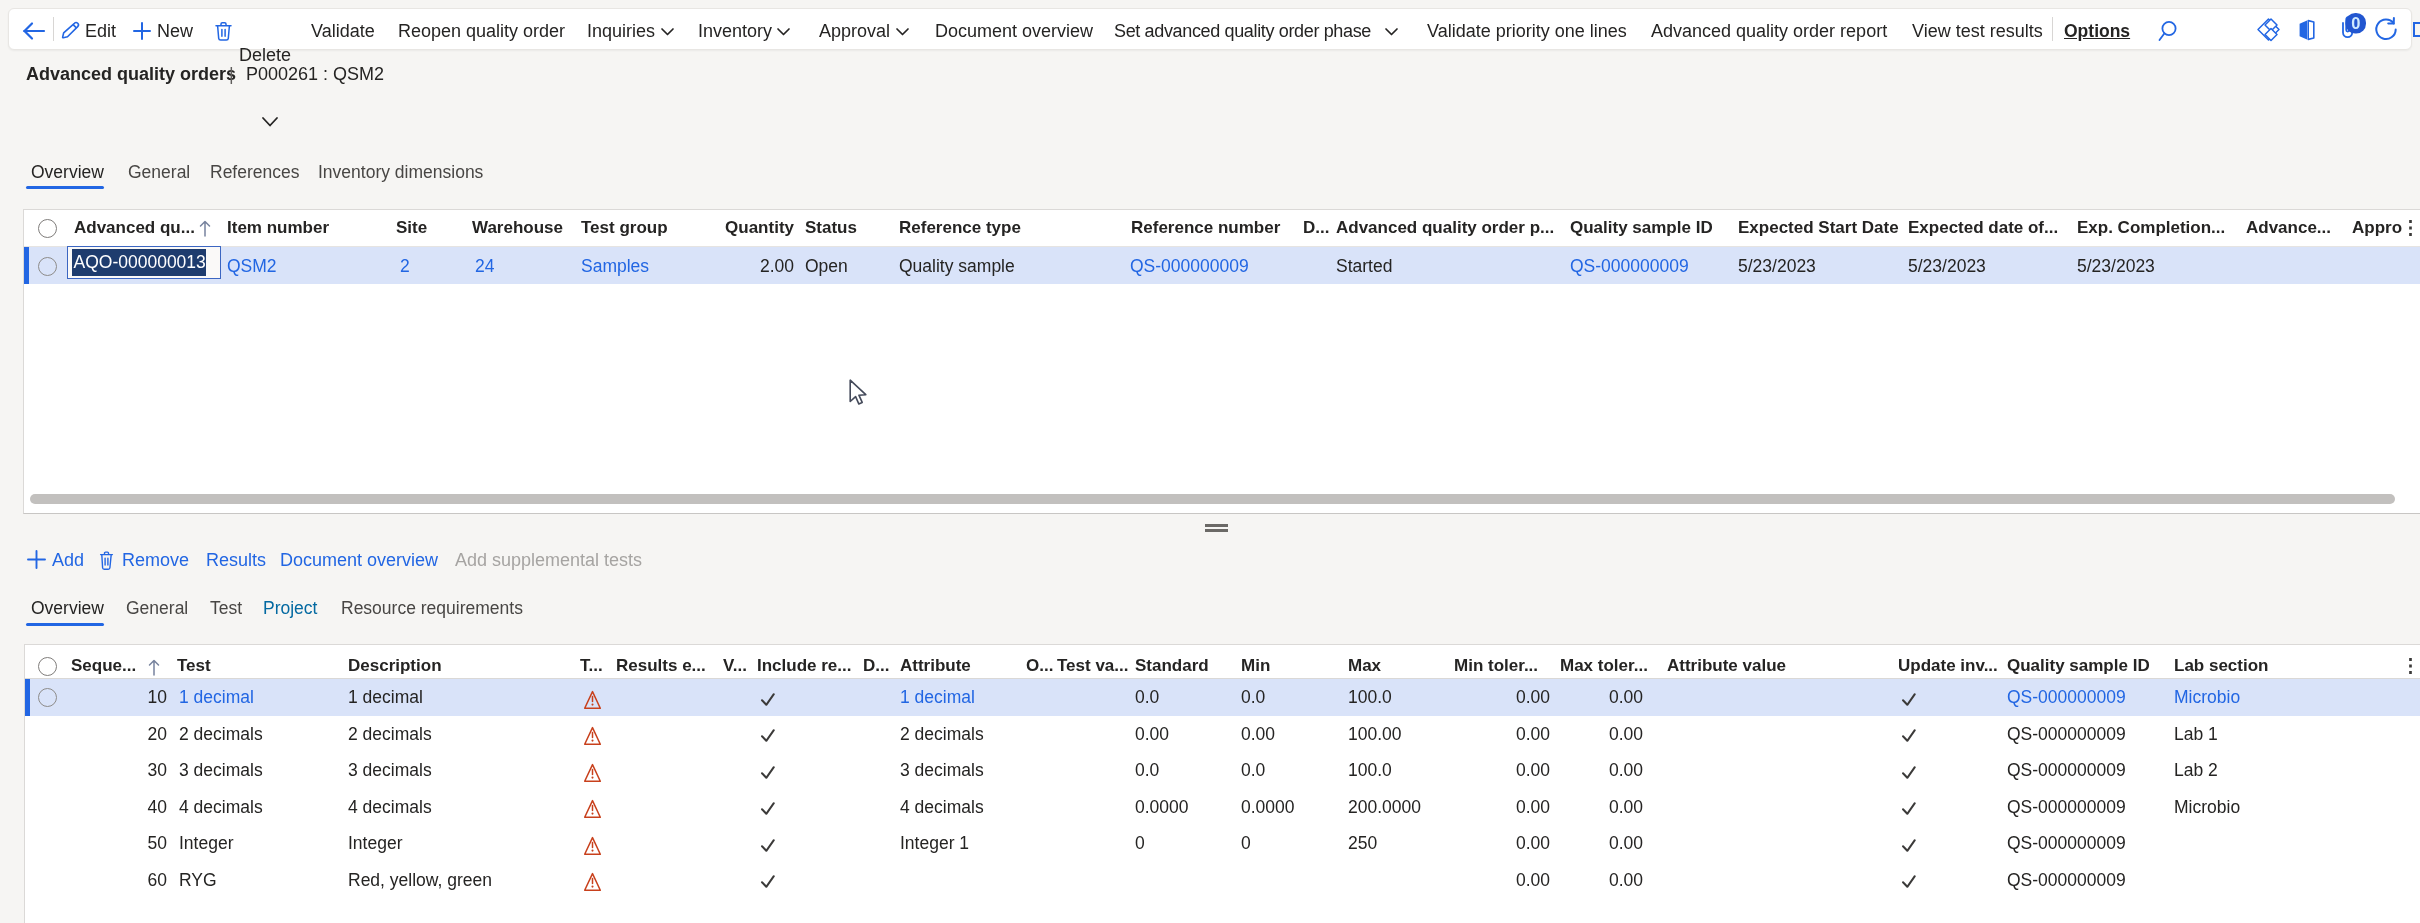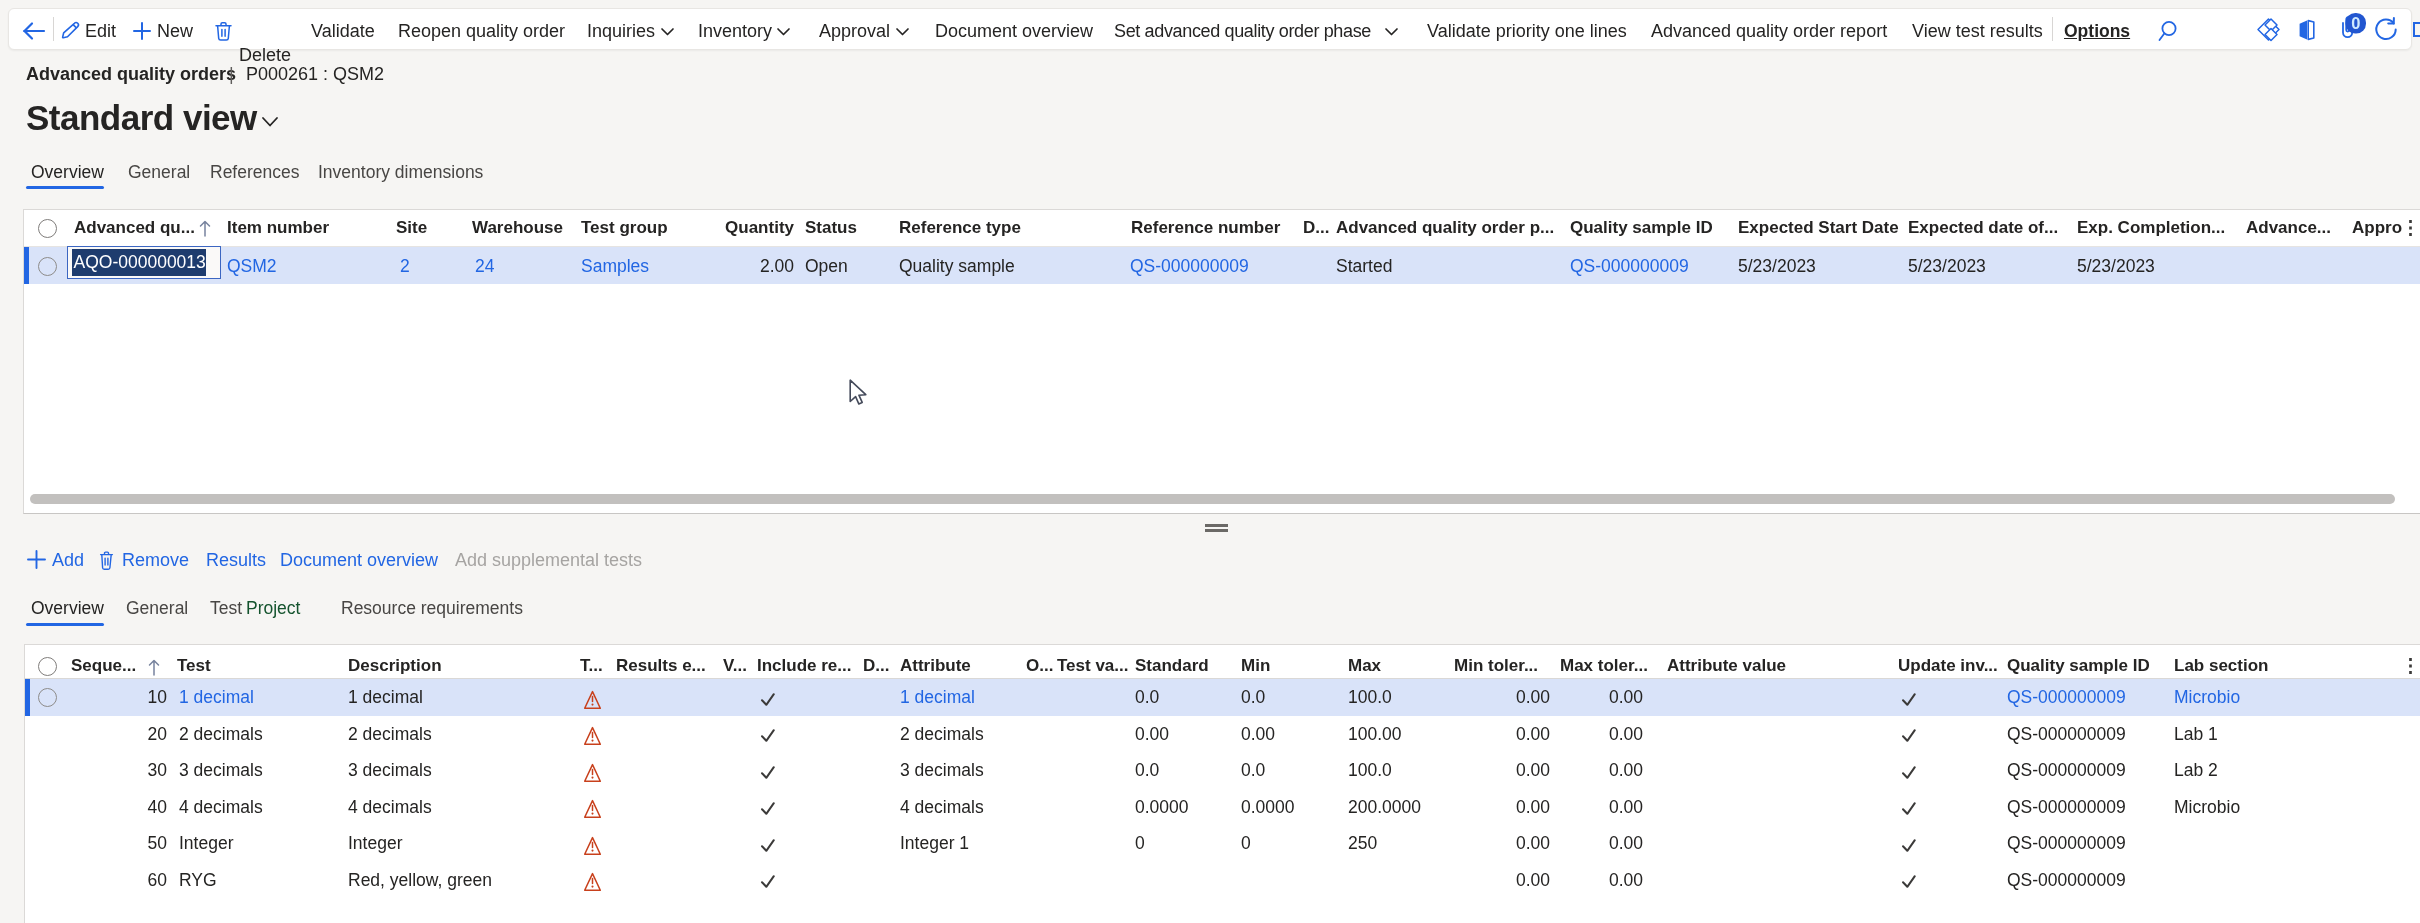--- a/index.html
+++ b/index.html
@@ -76,21 +76,20 @@
 <svg class="ic" style="left:2372px;top:17px" width="26" height="26">
       <path d="M21.7 6.4 A9.7 9.7 0 1 0 23.7 12.6" stroke="#2266e3" stroke-width="2" fill="none" stroke-linecap="round"></path>
       <path d="M21.9 1.1 L21.7 6.6 L16.2 6.4" stroke="#2266e3" stroke-width="2" fill="none" stroke-linecap="round" stroke-linejoin="round"></path>
     </svg>
 <svg class="ic" style="left:2413px;top:22px" width="16" height="15">
       <rect x="1" y="1" width="18" height="13" stroke="#2266e3" stroke-width="2" fill="none"></rect>
     </svg>
 <div class="t " style="left:26px;top:60px;font-size:18px;font-weight:bold;">Advanced quality orders</div>
 <div class="t " style="left:229px;top:60px;font-size:18px;color:#605e5c">|</div>
 <div class="t " style="left:246px;top:60px;font-size:18px;">P000261 : QSM2</div>
-<div class="t b" style="left:26px;top:97px;font-size:35px;line-height:42px;height:42px;letter-spacing:-0.5px">Standard view</div>
 <svg class="ic" style="left:262px;top:117px" width="16" height="10">
       <path d="M1 1 L8 8.5 L15 1" stroke="#252423" stroke-width="1.8" fill="none" stroke-linecap="round" stroke-linejoin="round"></path>
     </svg>
 <div class="t " style="left:31px;top:158px;font-size:17.5px;">Overview</div>
 <div class="t " style="left:128px;top:158px;font-size:17.5px;color:#484644">General</div>
 <div class="t " style="left:210px;top:158px;font-size:17.5px;color:#484644">References</div>
 <div class="t " style="left:318px;top:158px;font-size:17.5px;color:#484644">Inventory dimensions</div>
 <div style="position:absolute;left:26px;top:186px;width:78px;height:3px;background:#2266e3;border-radius:2px"></div>
 <div style="position:absolute;left:23px;top:209px;width:2397px;height:303px;background:#fff;border-left:1px solid #dbd9d7;border-top:1px solid #dbd9d7;border-bottom:1px solid #c8c6c4"></div>
 <div style="position:absolute;left:38px;top:219px;width:17px;height:17px;border:1.6px solid #7f7d7b;border-radius:50%"></div>
@@ -148,21 +147,21 @@
 <svg class="ic" style="left:100px;top:550px" width="13" height="21">
       <path d="M0.6 4.6 H12.4 M4.5 4.6 V3.1 a1 1 0 0 1 1 -1 h2 a1 1 0 0 1 1 1 V4.6 M1.8 4.6 l0.8 13.2 a1.6 1.6 0 0 0 1.6 1.5 h4.1 a1.6 1.6 0 0 0 1.6 -1.5 L11.2 4.6 M5.1 8.2 v6.8 M7.9 8.2 v6.8" stroke="#2266e3" stroke-width="1.4" fill="none" stroke-linecap="round" stroke-linejoin="round"></path>
     </svg>
 <div class="t blue" style="left:122px;top:546px;font-size:18px;">Remove</div>
 <div class="t blue" style="left:206px;top:546px;font-size:18px;">Results</div>
 <div class="t blue" style="left:280px;top:546px;font-size:18px;">Document overview</div>
 <div class="t gray" style="left:455px;top:546px;font-size:18px;">Add supplemental tests</div>
 <div class="t " style="left:31px;top:594px;font-size:17.5px;">Overview</div>
 <div class="t " style="left:126px;top:594px;font-size:17.5px;color:#484644">General</div>
 <div class="t " style="left:210px;top:594px;font-size:17.5px;color:#484644">Test</div>
-<div class="t " style="left:246px;top:594px;font-size:17.5px;color:#14532d">Project</div>
+<div class="t " style="left:263px;top:594px;font-size:17.5px;color:#0369a1">Project</div>
 <div class="t " style="left:341px;top:594px;font-size:17.5px;color:#484644">Resource requirements</div>
 <div style="position:absolute;left:26px;top:623px;width:78px;height:3px;background:#2266e3;border-radius:2px"></div>
 <div style="position:absolute;left:24px;top:644px;width:2396px;height:279px;background:#fff;border-left:1px solid #dbd9d7;border-top:1px solid #dbd9d7"></div>
 <div style="position:absolute;left:38px;top:657px;width:17px;height:17px;border:1.6px solid #7f7d7b;border-radius:50%"></div>
 <div class="g b" style="left:71px;top:648px;font-size:17px">Seque...</div>
 <svg class="ic" style="left:148px;top:658px" width="12" height="18">
       <path d="M6 17 V3 M1.5 7 L6 2.5 L10.5 7" stroke="#77839e" stroke-width="1.5" fill="none" stroke-linecap="round" stroke-linejoin="round"></path>
     </svg>
 <div class="g b" style="left:177px;top:648px;font-size:17px">Test</div>
 <div class="g b" style="left:348px;top:648px;font-size:17px">Description</div>

